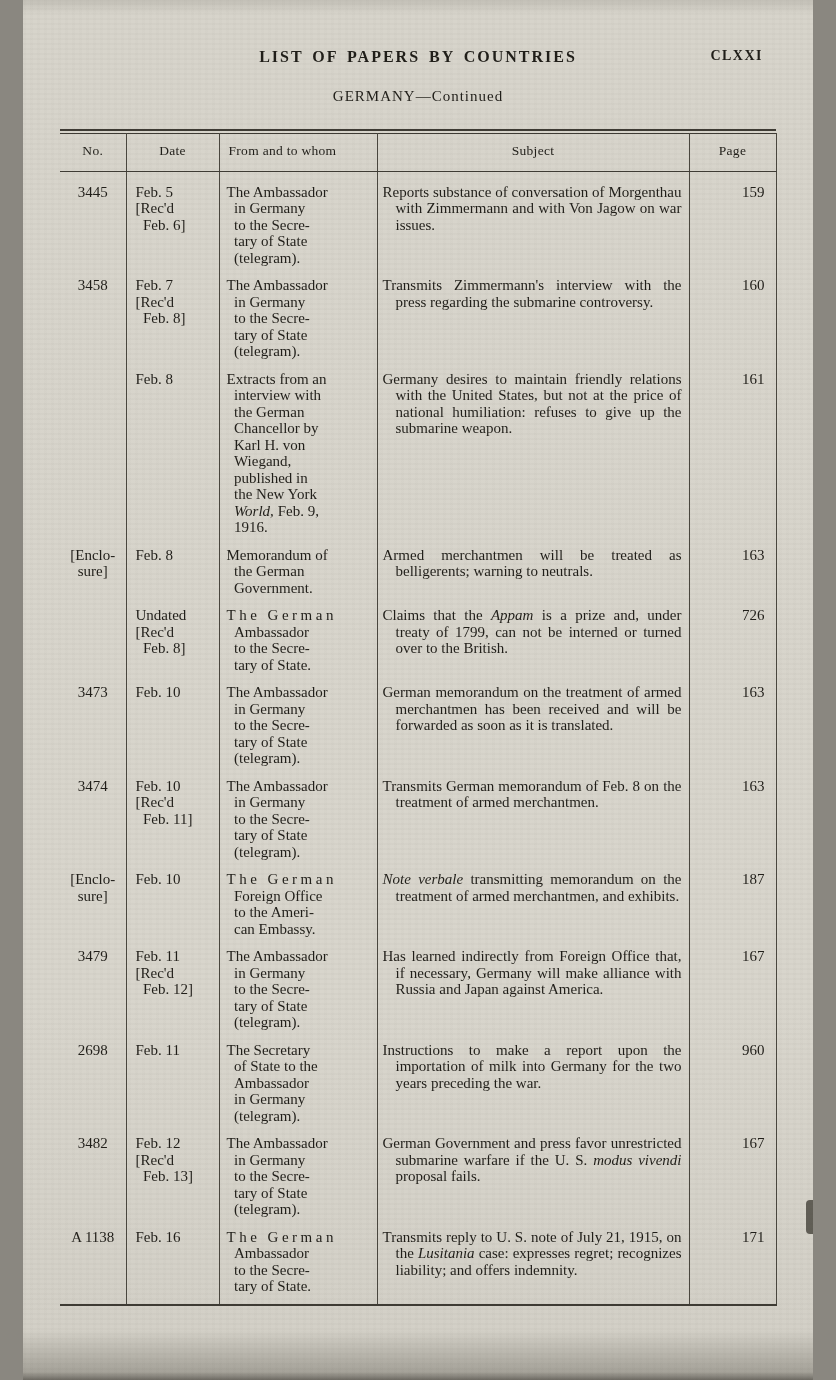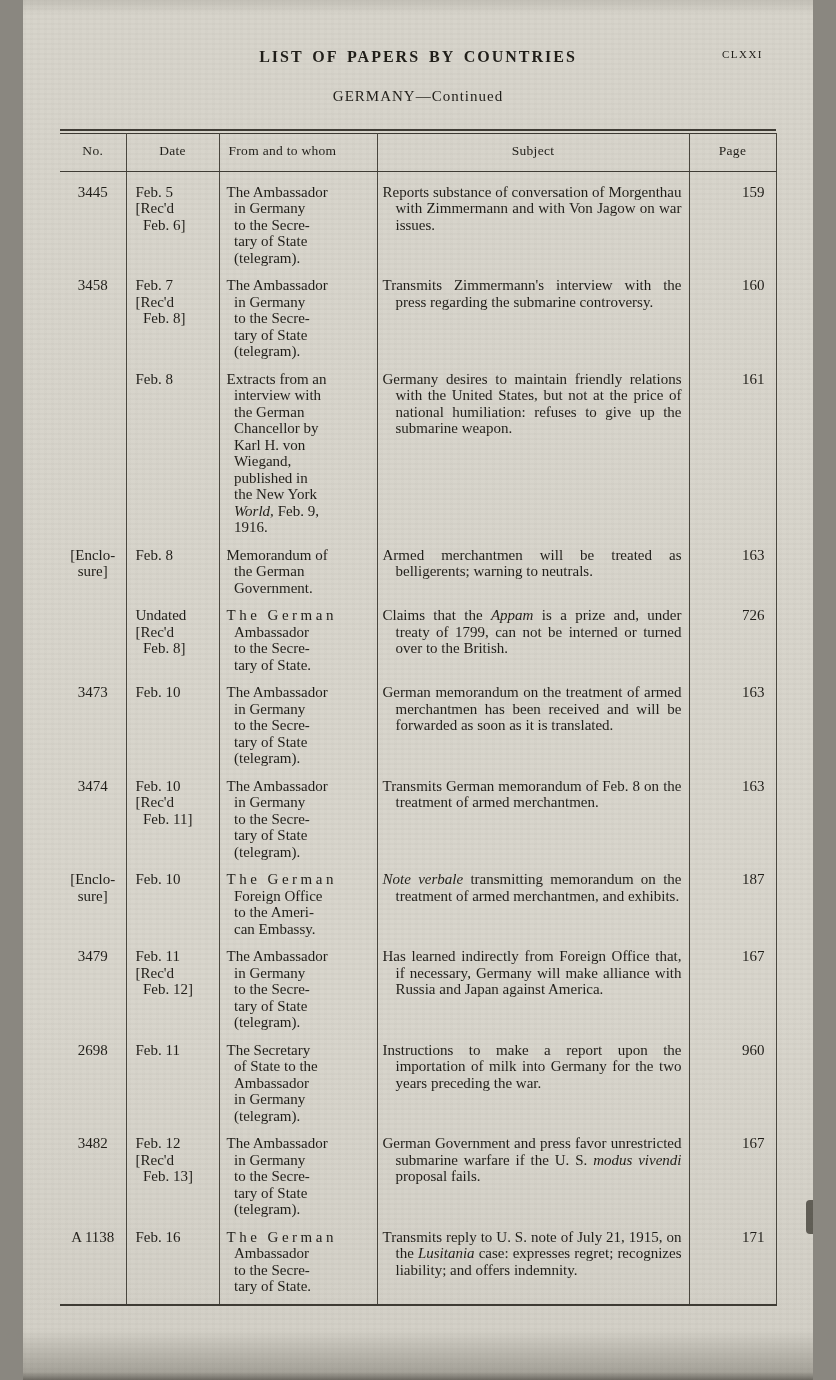--- a/index.html
+++ b/index.html
@@ -18,21 +18,21 @@
       repeating-linear-gradient(0deg, rgba(60,55,45,.022) 0 2px, transparent 2px 5px),
       repeating-linear-gradient(90deg, rgba(60,55,45,.016) 0 3px, transparent 3px 7px);
   }
   .hdr { position:relative; padding-top:48px; height:24px; }
   .title {
     text-align:center; font-weight:bold; font-size:16px;
     letter-spacing:2px; word-spacing:3px;
   }
   .folio {
     position:absolute; top:48px; right:50px;
-    font-weight:normal; font-size:11px; letter-spacing:1.5px;
+    font-weight:bold; font-size:14px; letter-spacing:1.5px;
   }
   .subtitle {
     text-align:center; margin-top:16px; font-size:15px; letter-spacing:1px;
   }
   .tbl-wrap {
     width:716px; margin:24px auto 0;
     border-top:2px solid #3e3b34; padding-top:2px;
   }
   table.papers {
     width:716px; table-layout:fixed; border-collapse:collapse;

